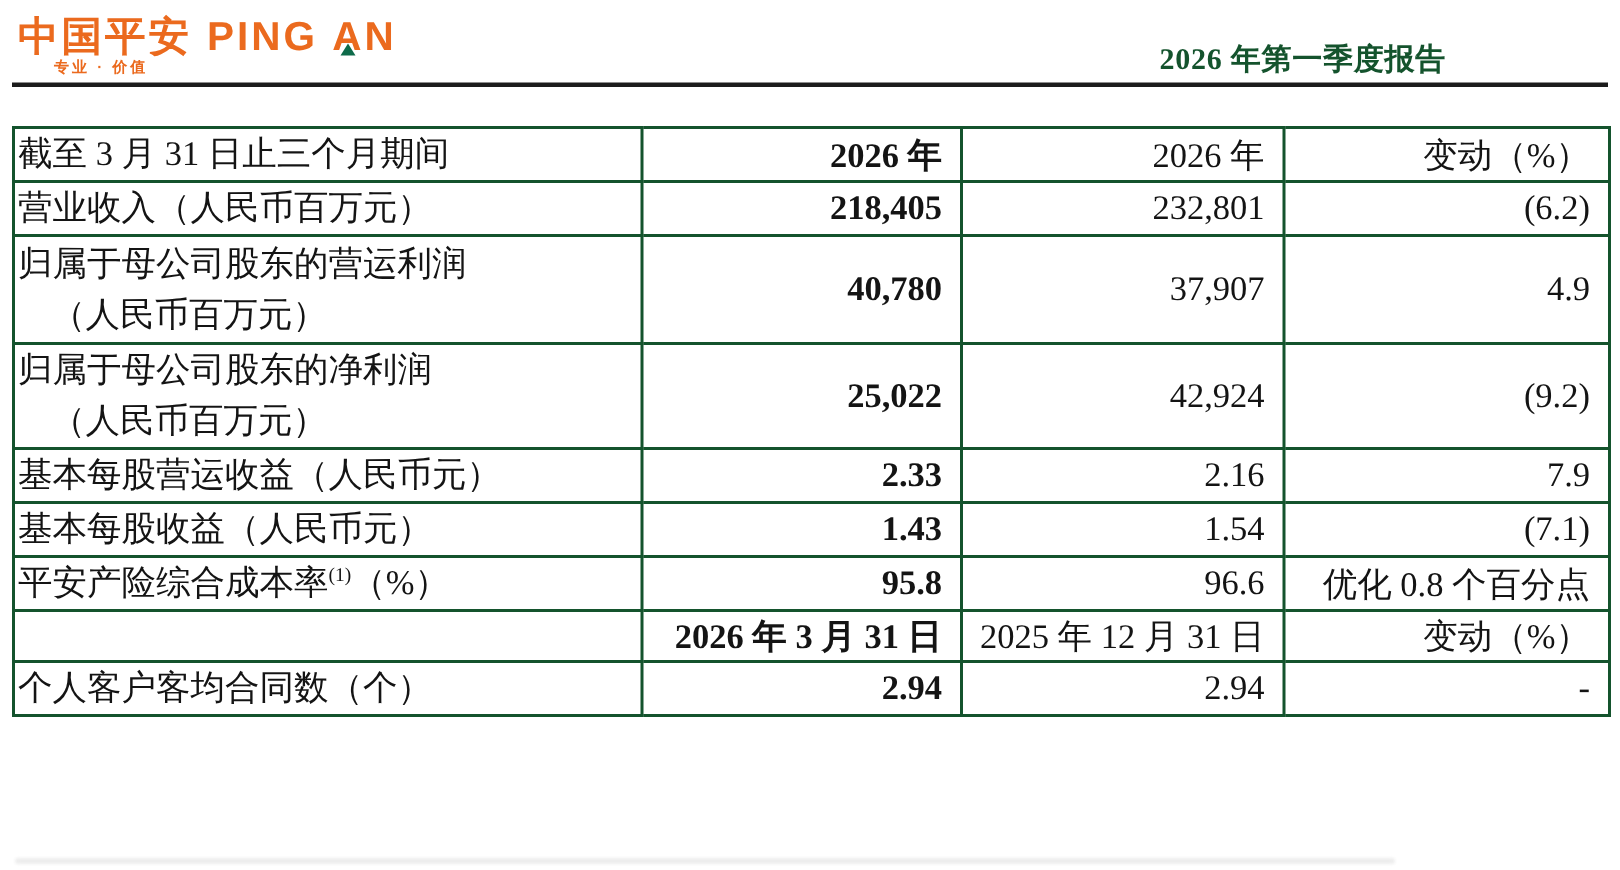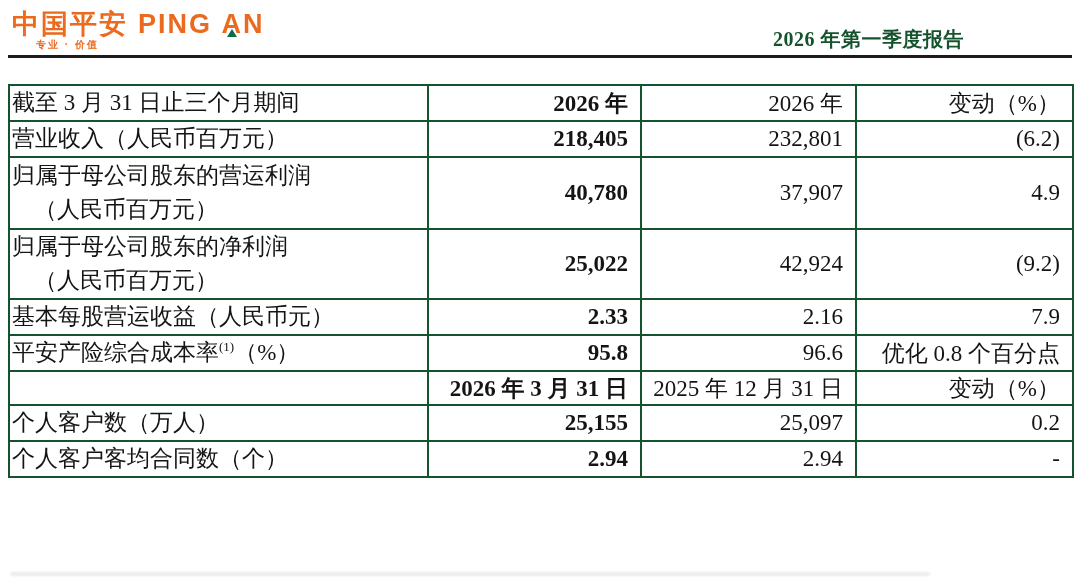--- a/index.html
+++ b/index.html
@@ -104,45 +104,48 @@
     <tr class="h34">
       <td class="lbl-cell">
         <div class="l1"><span>基本每股营运收益（人民币元）</span><span></span></div>
 
       </td>
       <td class="num-cell cur">2.33</td>
       <td class="num-cell">2.16</td>
       <td class="num-cell">7.9</td>
     </tr>
 
+    <tr class="h34">
+      <td class="lbl-cell">
+        <div class="l1"><span>基本每股收益（人民币元）</span><span></span></div>
+
+      </td>
+      <td class="num-cell cur">1.43</td>
+      <td class="num-cell">1.54</td>
+      <td class="num-cell">(7.1)</td>
+    </tr>
 
 
     <tr class="h34">
       <td class="lbl-cell">
         <div class="l1"><span>平安产险综合成本率</span><sup class="fnote">(1)</sup><span>（%）</span></div>
 
       </td>
       <td class="num-cell cur">95.8</td>
       <td class="num-cell">96.6</td>
       <td class="num-cell">优化 0.8 个百分点</td>
     </tr>
 
     <tr class="h34">
       <td class="lbl-cell"></td>
       <td class="num-cell cur">2026 年 3 月 31 日</td>
       <td class="num-cell">2025 年 12 月 31 日</td>
       <td class="num-cell">变动（%）</td>
     </tr>
 
-    <tr class="h35">
-      <td class="lbl-cell">个人客户数（万人）</td>
-      <td class="num-cell cur">25,155</td>
-      <td class="num-cell">25,097</td>
-      <td class="num-cell">0.2</td>
-    </tr>
 
     <tr class="h35">
       <td class="lbl-cell">个人客户客均合同数（个）</td>
       <td class="num-cell cur">2.94</td>
       <td class="num-cell">2.94</td>
       <td class="num-cell">-</td>
     </tr>
   </tbody>
     </table>
 

